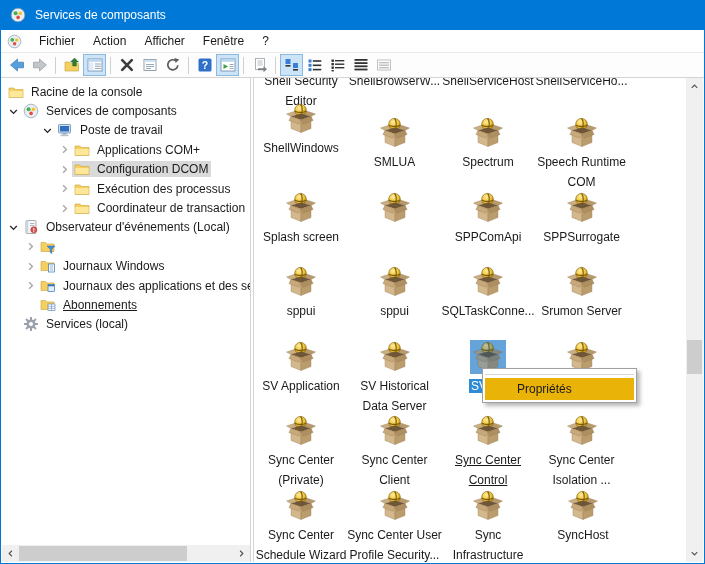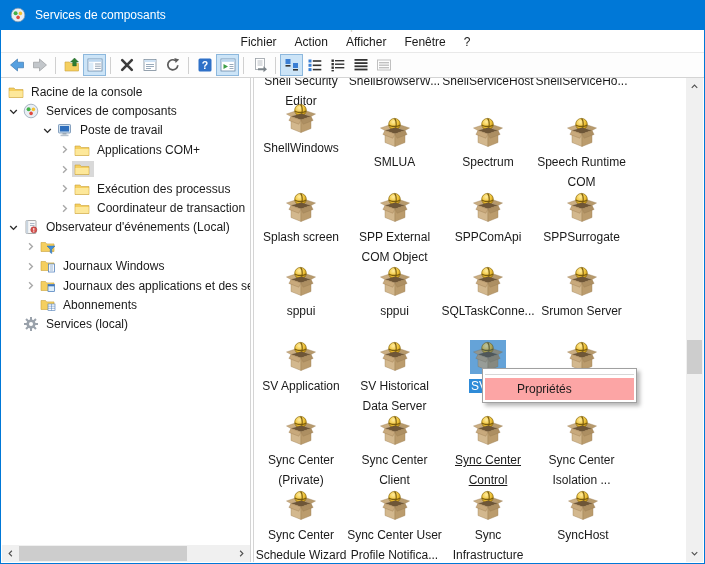--- a/index.html
+++ b/index.html
@@ -1,21 +1,21 @@
 <!DOCTYPE html>
 <html><head>
 <meta charset="utf-8">
 <style>
   html,body{margin:0;padding:0;background:#fff;}
   .window{position:relative;width:705px;height:564px;box-sizing:border-box;overflow:hidden;
     font-family:"Liberation Sans",sans-serif;font-size:12px;color:#1a1a1a;background:#fff;
     border-left:1px solid #0078d7;border-right:1px solid #0078d7;border-bottom:1px solid #0078d7;}
   .titlebar{height:30px;background:#0078d7;color:#fff;display:flex;align-items:center;padding-left:9px;}
   .titlebar .appicon{width:16px;height:16px;margin-right:9px;}
-  .menubar{height:22px;border-bottom:1px solid #e9e9e9;display:flex;align-items:center;padding-left:6px;background:#fff;flex-direction:column;}
+  .menubar{height:22px;border-bottom:1px solid #e9e9e9;display:flex;align-items:center;padding-left:6px;background:#fff;}
   .menubar .appicon{width:15px;height:15px;margin-right:8px;}
   .menus{display:flex;}
   .menu-item{padding:3px 9px;}
   .toolbar{height:24px;border-bottom:1px solid #d4d4d4;display:flex;align-items:center;padding-left:4px;background:#fdfdfd;}
   .tb-btn{width:23px;height:22px;display:flex;align-items:center;justify-content:center;
     border:1px solid transparent;background:transparent;padding:0;margin:0;}
   .tb-btn.toggled{background:#cce4f7;border-color:#8db8dd;}
   .tb-sep{width:1px;height:17px;background:#d0d0d0;margin:0 4px;}
   .ic{width:16px;height:16px;display:block;}
   
@@ -44,21 +44,21 @@
   .vscroll{position:absolute;right:1px;top:78px;bottom:1px;width:17px;background:#f0f0f0;}
   .hscroll{position:absolute;left:0;right:0;bottom:0;height:17px;background:#f0f0f0;}
   .sb-btn{position:absolute;width:17px;height:17px;display:flex;align-items:center;justify-content:center;background:#f0f0f0;border:0;padding:0;}
   .sb-btn .ic{width:11px;height:11px;}
   .vthumb{position:absolute;left:1px;width:15px;background:#cdcdcd;}
   .hthumb{position:absolute;top:1px;height:15px;background:#cdcdcd;}
   
   .ctx{position:absolute;left:481px;top:368px;width:153px;background:#fff;border:1px solid #a0a0a0;
     box-shadow:3px 3px 4px rgba(0,0,0,.28);padding:2px 0;z-index:10;}
   .ctx-item{height:22px;display:flex;align-items:center;padding:0 8px 0 32px;margin:0 2px;}
-  .ctx-item.hl{background:#fca5a5;}
+  .ctx-item.hl{background:#eab308;}
   .ctx-sep{height:1px;background:#d7d7d7;margin:3px 2px;}
   .ctx-arrow{margin-left:auto;width:12px;height:12px;}
 </style>
 </head>
 <body>
 
 <div class="window">
 
   <svg width="0" height="0" style="position:absolute" aria-hidden="true">
     <defs>
@@ -399,20 +399,21 @@
         <div class="trow selected" style="padding-left: 55px;">
           <span class="texp">
             <svg class="ic">
               <use href="#sym-exp-closed" xlink:href="#sym-exp-closed"></use>
             </svg>
           </span>
           <span class="selwrap">
             <svg class="ic ticon">
               <use href="#sym-folder" xlink:href="#sym-folder"></use>
             </svg>
+            <span class="tlabel">Configuration DCOM</span>
           </span>
         </div>
         <div class="trow" style="padding-left: 55px;">
           <span class="texp">
             <svg class="ic">
               <use href="#sym-exp-closed" xlink:href="#sym-exp-closed"></use>
             </svg>
           </span>
           <span class="selwrap">
             <svg class="ic ticon">
@@ -478,21 +479,21 @@
               <use href="#sym-exp-closed" xlink:href="#sym-exp-closed"></use>
             </svg>
           </span>
           <span class="selwrap">
             <svg class="ic ticon">
               <use href="#sym-folder-apps" xlink:href="#sym-folder-apps"></use>
             </svg>
             <span class="tlabel">Journaux des applications et des se</span>
           </span>
         </div>
-        <div class="trow" style="padding-left: 21px;">
+        <div class="trow" style="padding-left: 21px; text-decoration: underline;">
           <span class="texp"></span>
           <span class="selwrap">
             <svg class="ic ticon">
               <use href="#sym-folder-sub" xlink:href="#sym-folder-sub"></use>
             </svg>
             <span class="tlabel">Abonnements</span>
           </span>
         </div>
         <div class="trow" style="padding-left: 4px;">
           <span class="texp"></span>
@@ -572,21 +573,20 @@
             </svg>
           </div>
           <div class="cell-label"><span>Splash screen</span></div>
         </div>
         <div class="cell" style="left: 92.5px; top: 112.5px;">
           <div class="iconwrap">
             <svg class="ic32">
               <use href="#sym-dcom" xlink:href="#sym-dcom"></use>
             </svg>
           </div>
-          <div class="cell-label"><span>SPP External COM Object</span></div>
         </div>
         <div class="cell" style="left: 186px; top: 112.5px;">
           <div class="iconwrap">
             <svg class="ic32">
               <use href="#sym-dcom" xlink:href="#sym-dcom"></use>
             </svg>
           </div>
           <div class="cell-label"><span>SPPComApi</span></div>
         </div>
         <div class="cell" style="left: 279.5px; top: 112.5px;">
@@ -699,21 +699,21 @@
             </svg>
           </div>
           <div class="cell-label"><span>Sync Center Schedule Wizard</span></div>
         </div>
         <div class="cell" style="left: 92.5px; top: 410.5px;">
           <div class="iconwrap">
             <svg class="ic32">
               <use href="#sym-dcom" xlink:href="#sym-dcom"></use>
             </svg>
           </div>
-          <div class="cell-label"><span>Sync Center User Profile Notifica...</span></div>
+          <div class="cell-label"><span>Sync Center User Profile Security...</span></div>
         </div>
         <div class="cell" style="left: 186px; top: 410.5px;">
           <div class="iconwrap">
             <svg class="ic32">
               <use href="#sym-dcom" xlink:href="#sym-dcom"></use>
             </svg>
           </div>
           <div class="cell-label"><span>Sync Infrastructure</span></div>
         </div>
         <div class="cell" style="left: 281px; top: 410.5px;">

